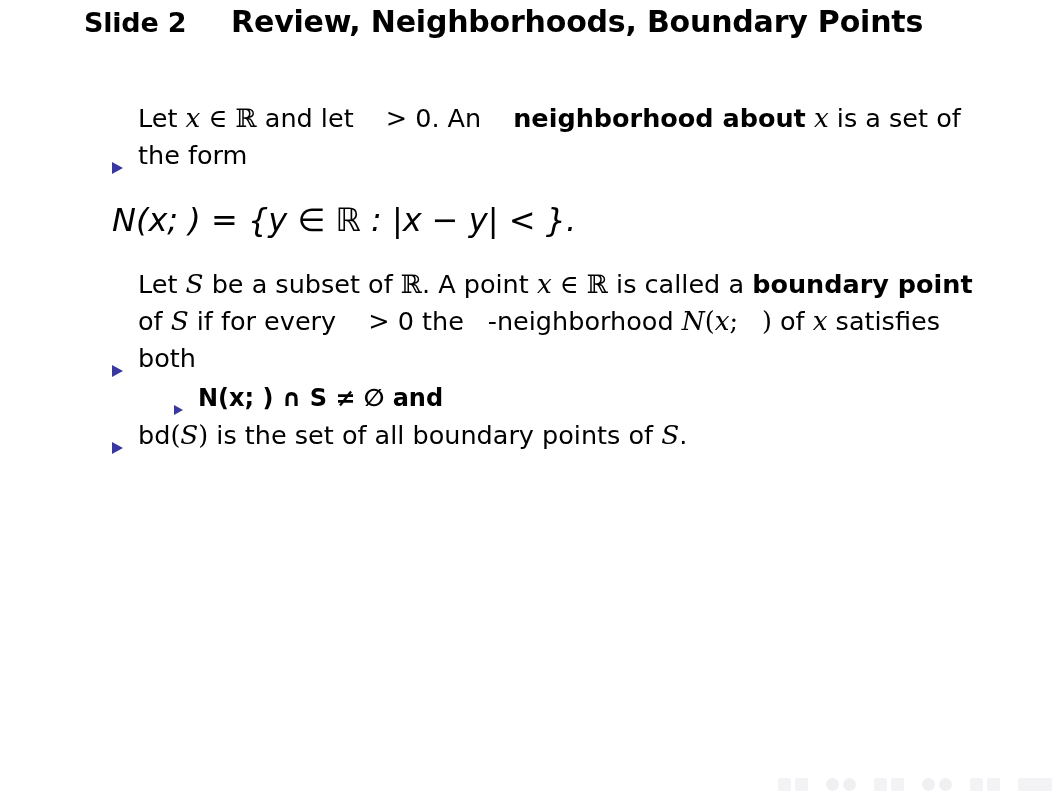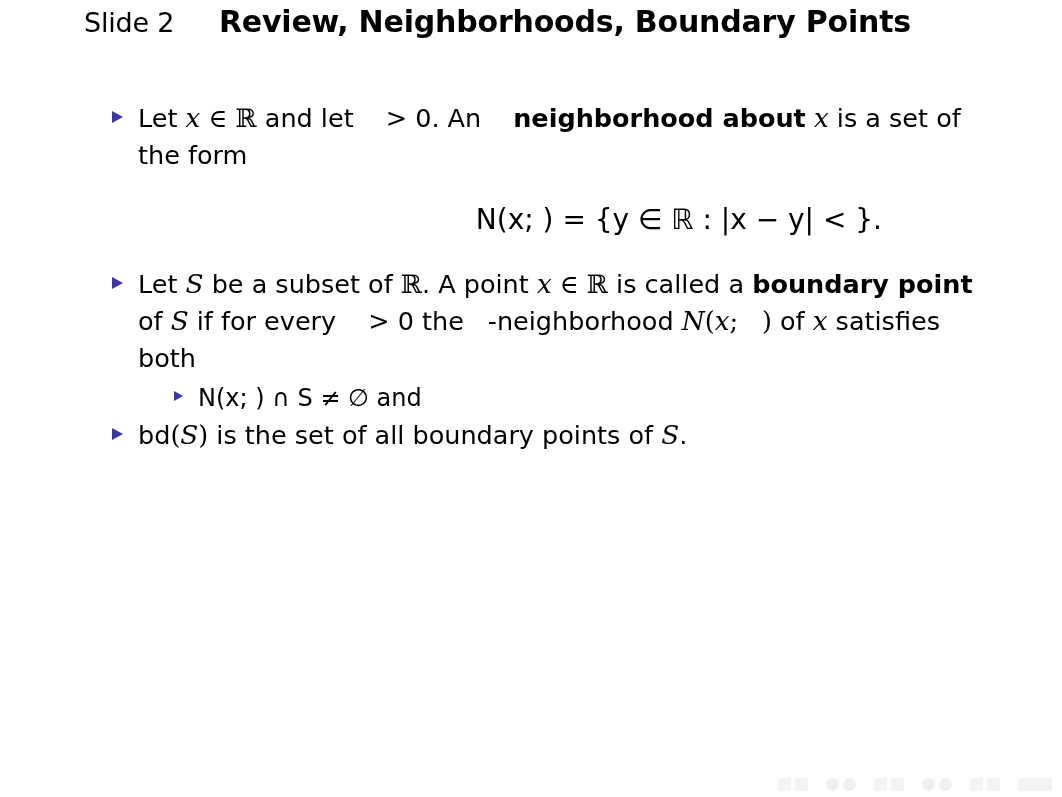--- a/index.html
+++ b/index.html
@@ -23,21 +23,21 @@
     top: 2px;
     width: 900px;
   }
   .title-line {
     font-size: 30px;
     line-height: 40px;
     letter-spacing: -0.2px;
     white-space: normal;
   }
   .title-prefix {
-    font-weight: 400;
+    font-weight: 700;
     font-size: 27px;
   }
   .title-gap {
     display: inline-block;
     width: 26px;
   }
   .title-main {
     font-weight: 700;
     text-align: center;
   }
@@ -45,21 +45,21 @@
   
   .content {
     position: absolute;
     left: 112px;
     top: 100px;
     width: 890px;
   }
 
   .bullet-row {
     display: flex;
-    align-items: flex-start;
+    align-items: flex-end;
     margin-bottom: 14px;
   }
   .bullet-row.tight { margin-bottom: 2px; }
 
   .marker {
     flex: 0 0 auto;
     width: 26px;
     padding-top: 11px;
     line-height: 0;
   }
@@ -77,21 +77,21 @@
     border-bottom: 5.5px solid transparent;
     border-left: 9px solid #3a38a0;
   }
 
   .btext {
     flex: 1 1 auto;
     font-size: 25.5px;
     line-height: 37px;
     text-align: left;
   }
-  .btext.sub { font-size: 24px; line-height: 34px; }
+  .btext.sub { font-size: 24px; line-height: 34px; font-weight: bold; }
 
   
   .mi {
     font-family: "DejaVu Serif", serif;
     font-style: italic;
     font-size: 1.03em;
   }
   .mn, .mo {
     font-family: "DejaVu Serif", serif;
     font-style: normal;
@@ -104,25 +104,26 @@
   
   .missing-glyph {
     display: inline-block;
     width: 0.62em;
   }
 
   
   .sub-list { margin-top: 4px; }
 
   .display-eq {
-    text-align: right;
-    font-size: 28px;
+    text-align: left;
+    font-size: 32px;
     line-height: 40px;
     margin: 26px 0 26px 0;
     padding-right: 120px;
+    font-style: italic;
   }
 
   
   .navbar {
     position: absolute;
     right: 10px;
     bottom: 6px;
     display: flex;
     align-items: center;
     gap: 18px;

